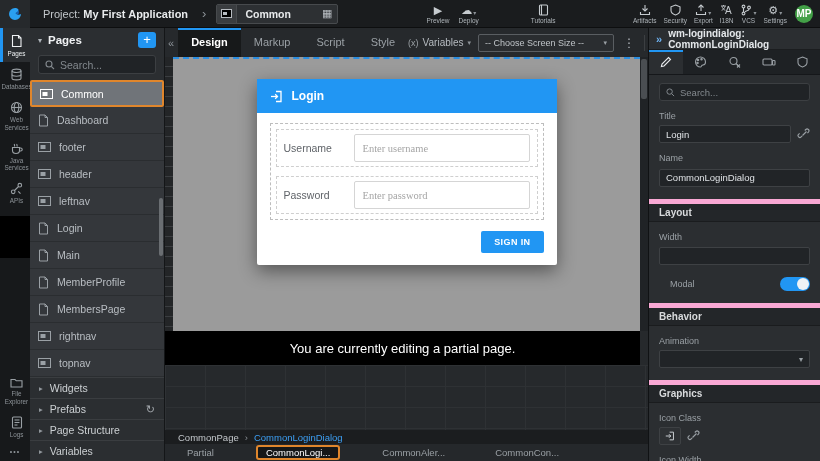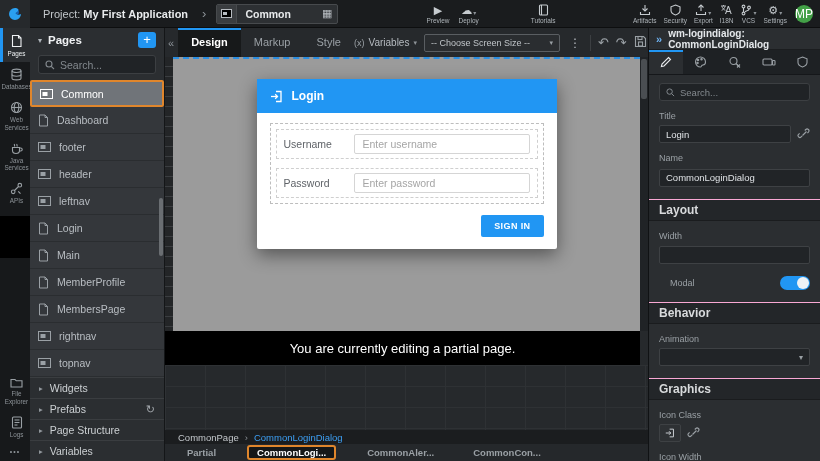--- a/index.html
+++ b/index.html
@@ -16,21 +16,21 @@
   .tb-chev { margin:0 10px 0 14px; color:#8d9398; font-size:13px; }
   .pagesel { height:20px; width:122px; background:#2d3033; border:1px solid #474a4d; border-radius:2px;
              display:flex; align-items:center; overflow:hidden; }
   .pagesel .selicon { width:20px; height:100%; background:#3a3d40; display:flex; align-items:center; justify-content:center; border-right:1px solid #474a4d; }
   .pagesel .selval { flex:1; padding-left:8px; font-size:10.5px; font-weight:700; color:#e9ebed; }
   .pagesel .selgrid { padding-right:5px; color:#b6bbc0; font-size:11px; }
   .tb-act { display:flex; flex-direction:column; align-items:center; justify-content:center; height:28px;
             color:#aeb4b9; font-size:6.5px; gap:1px; cursor:default; }
   .tb-act .ai { height:12px; display:flex; align-items:flex-end; color:#c6cbcf; font-size:11px; line-height:1; gap:1px; }
   .tb-act .caret { font-size:6px; color:#8d9398; }
-  .avatar { width:18px; height:18px; border-radius:50%; background:#43a047; color:#fff; font-size:12px; font-weight:400;
+  .avatar { width:18px; height:18px; border-radius:50%; background:#43a047; color:#fff; font-size:10px; font-weight:700;
             display:flex; align-items:center; justify-content:center; margin:0 7px 0 8px; }
   svg.ic { stroke:#c6cbcf; fill:none; stroke-width:1.1; }
 
   
   .rail { position:absolute; top:28px; left:0; width:30px; bottom:0; background:#17191b; display:flex; flex-direction:column; }
   .rail-item { display:flex; flex-direction:column; align-items:center; gap:2px; padding:6px 0 5px;
                font-size:6.3px; color:#8d9398; text-align:center; line-height:1.15; border-left:3px solid transparent; }
   .rail-item svg { stroke:#9aa0a5; fill:none; stroke-width:1.1; }
   .rail-item.active { background:#2b2e31; border-left:3px solid #2196f3; color:#eef1f3; }
   .rail-item.active svg { stroke:#eef1f3; }
@@ -89,35 +89,35 @@
             display:flex; align-items:center; justify-content:center; font-size:13px; font-weight:500; }
   .gridarea { position:absolute; left:0; right:0; top:308px; bottom:31px; background:#26292c;
               background-image:linear-gradient(#2e3134 1px, transparent 1px), linear-gradient(90deg,#2e3134 1px, transparent 1px);
               background-size:40px 21px; }
   .crumb { position:absolute; left:0; right:0; bottom:17px; height:14px; background:#1b1d1f;
            display:flex; align-items:center; gap:6px; padding-left:13px; font-size:9.5px; }
   .crumb .p { color:#c3c7cb; cursor:pointer; }
   .crumb .s { color:#8d9398; }
   .crumb .cur { color:#3da0f5; cursor:pointer; }
   .btabs { position:absolute; left:0; right:0; bottom:0; height:17px; background:#25282b;
-           display:flex; align-items:center; gap:23px; padding-left:14px;font-weight:bold; }
+           display:flex; align-items:center; gap:34px; padding-left:14px; }
   .btab { font-size:9.5px; color:#9aa0a5; cursor:pointer; padding:1px 8px; }
   .btab.active { background:#151718; color:#fff; border:2px solid #e0862c; border-radius:3px; padding:0 8px; }
 
   
   .dialog { width:300px; margin:20px auto 0; background:#fff; border-radius:2px; box-shadow:0 6px 18px rgba(0,0,0,.45); }
   .dlg-head { height:34px; background:#2196f3; display:flex; align-items:center; padding:0 13px; gap:9px;
               color:#fff; font-size:12px; font-weight:700; }
   .dlg-body { padding:10px 13px 0; }
   .fields { border:1px dashed #bdbdbd; padding:5px; }
   .frow { border:1px dashed #cfcfcf; background:#fff; display:flex; align-items:center; padding:4px 7px; gap:6px; }
   .frow + .frow { margin-top:9px; }
   .flabel { width:64px; font-size:10.5px; color:#5f6368; }
-  .finput { flex:1; height:20px; border:1px solid #d5d5d5; border-radius:2px; padding:0 8px; font-size:10.5px;
-            color:#333; background:#fff; outline:none; font-family:Liberation Sans, sans-serif; width:50px; }
+  .finput { flex:1; height:28px; border:1px solid #d5d5d5; border-radius:2px; padding:0 8px; font-size:10.5px;
+            color:#333; background:#fff; outline:none; font-family:Liberation Serif, serif; width:50px; }
   .finput::placeholder { color:#a5a5a5; }
   .dlg-foot { padding:11px 13px 12px; display:flex; justify-content:flex-end; }
   .signin { background:#2196f3; color:#fff; font-size:9px; font-weight:700; padding:6px 13px; border:none;
             border-radius:2px; letter-spacing:.4px; cursor:pointer; font-family:inherit; }
 
   
   .props { position:absolute; top:28px; left:648px; right:0; bottom:0; background:#2b2e31;
            border-left:1px solid #101214; display:flex; flex-direction:column; }
   .props-head { height:22px; flex:0 0 22px; display:flex; align-items:center; gap:6px; padding:0 7px;
                 font-size:10px; font-weight:700; color:#e4e7ea; border-bottom:1px solid #1b1d1f; }
@@ -131,22 +131,22 @@
   .psearch { margin:8px 0 0; height:18px; background:#202326; border:1px solid #3c3f42; border-radius:3px;
              display:flex; align-items:center; padding:0 6px; gap:5px; }
   .psearch input { flex:1; background:transparent; border:none; outline:none; color:#b6bbc0; font-size:9.5px; width:60px; font-family:inherit; }
   .psearch input::placeholder { color:#83898e; }
   .plabel { font-size:9px; color:#9aa0a5; margin:10px 0 4px; }
   .pinput { height:18px; background:#212427; border:1px solid #3e4144; border-radius:2px; color:#dfe2e5;
             font-size:9.5px; padding:0 6px; width:100%; outline:none; font-family:inherit; }
   .inputrow { display:flex; align-items:center; gap:6px; }
   .inputrow .pinput { flex:1; width:40px; }
   .linkic { cursor:pointer; flex:0 0 auto; }
-  .section { margin:12px -10px 0; background:#232629; border-top:1px solid #f9a8d4; border-bottom:1px solid #1a1c1e;
-             padding:3px 10px; font-size:12px; color:#d8dadc; font-weight:700; }
+  .section { margin:12px -10px 0; background:#232629; border-top:5px solid #f9a8d4; border-bottom:1px solid #1a1c1e;
+             padding:3px 10px; font-size:10px; color:#d8dadc; font-weight:700; }
   .modalrow { margin-top:12px; display:flex; align-items:center; justify-content:space-between; }
   .modalrow .plabel { margin:0;padding-left:11px; }
   .switch { width:30px; height:14px; border-radius:7px; background:#2196f3; position:relative; cursor:pointer; }
   .switch .knob { position:absolute; right:1px; top:1px; width:12px; height:12px; border-radius:50%; background:#eef2f5; }
   .pselect { height:18px; background:#212427; border:1px solid #3e4144; border-radius:2px; display:flex;
              align-items:center; justify-content:flex-end; padding:0 6px; color:#9aa0a5; font-size:8px; cursor:pointer; }
   .iconbox { width:22px; height:18px; background:#2e3134; border:1px solid #3e4144; border-radius:2px;
              display:flex; align-items:center; justify-content:center; }
 </style>
 </head>
@@ -430,20 +430,21 @@
         <span>Variables</span>
       </div>
     </div>
   </aside>
 
   <main class="center">
     <div class="toolbar">
       <span class="collapse-l">«</span>
       <div class="dtab active">Design</div>
       <div class="dtab">Markup</div>
+      <div class="dtab">Script</div>
       <div class="dtab">Style</div>
       <div class="tb-right">
         <div class="vars">
           <span class="vx">(x)</span>
           <span>Variables</span>
           <span style="font-size:7px;color:#8d9398">▾</span>
         </div>
         <div class="sselect">
           <span>-- Choose Screen Size --</span>
           <span style="font-size:7px;color:#9aa0a5">▾</span>

